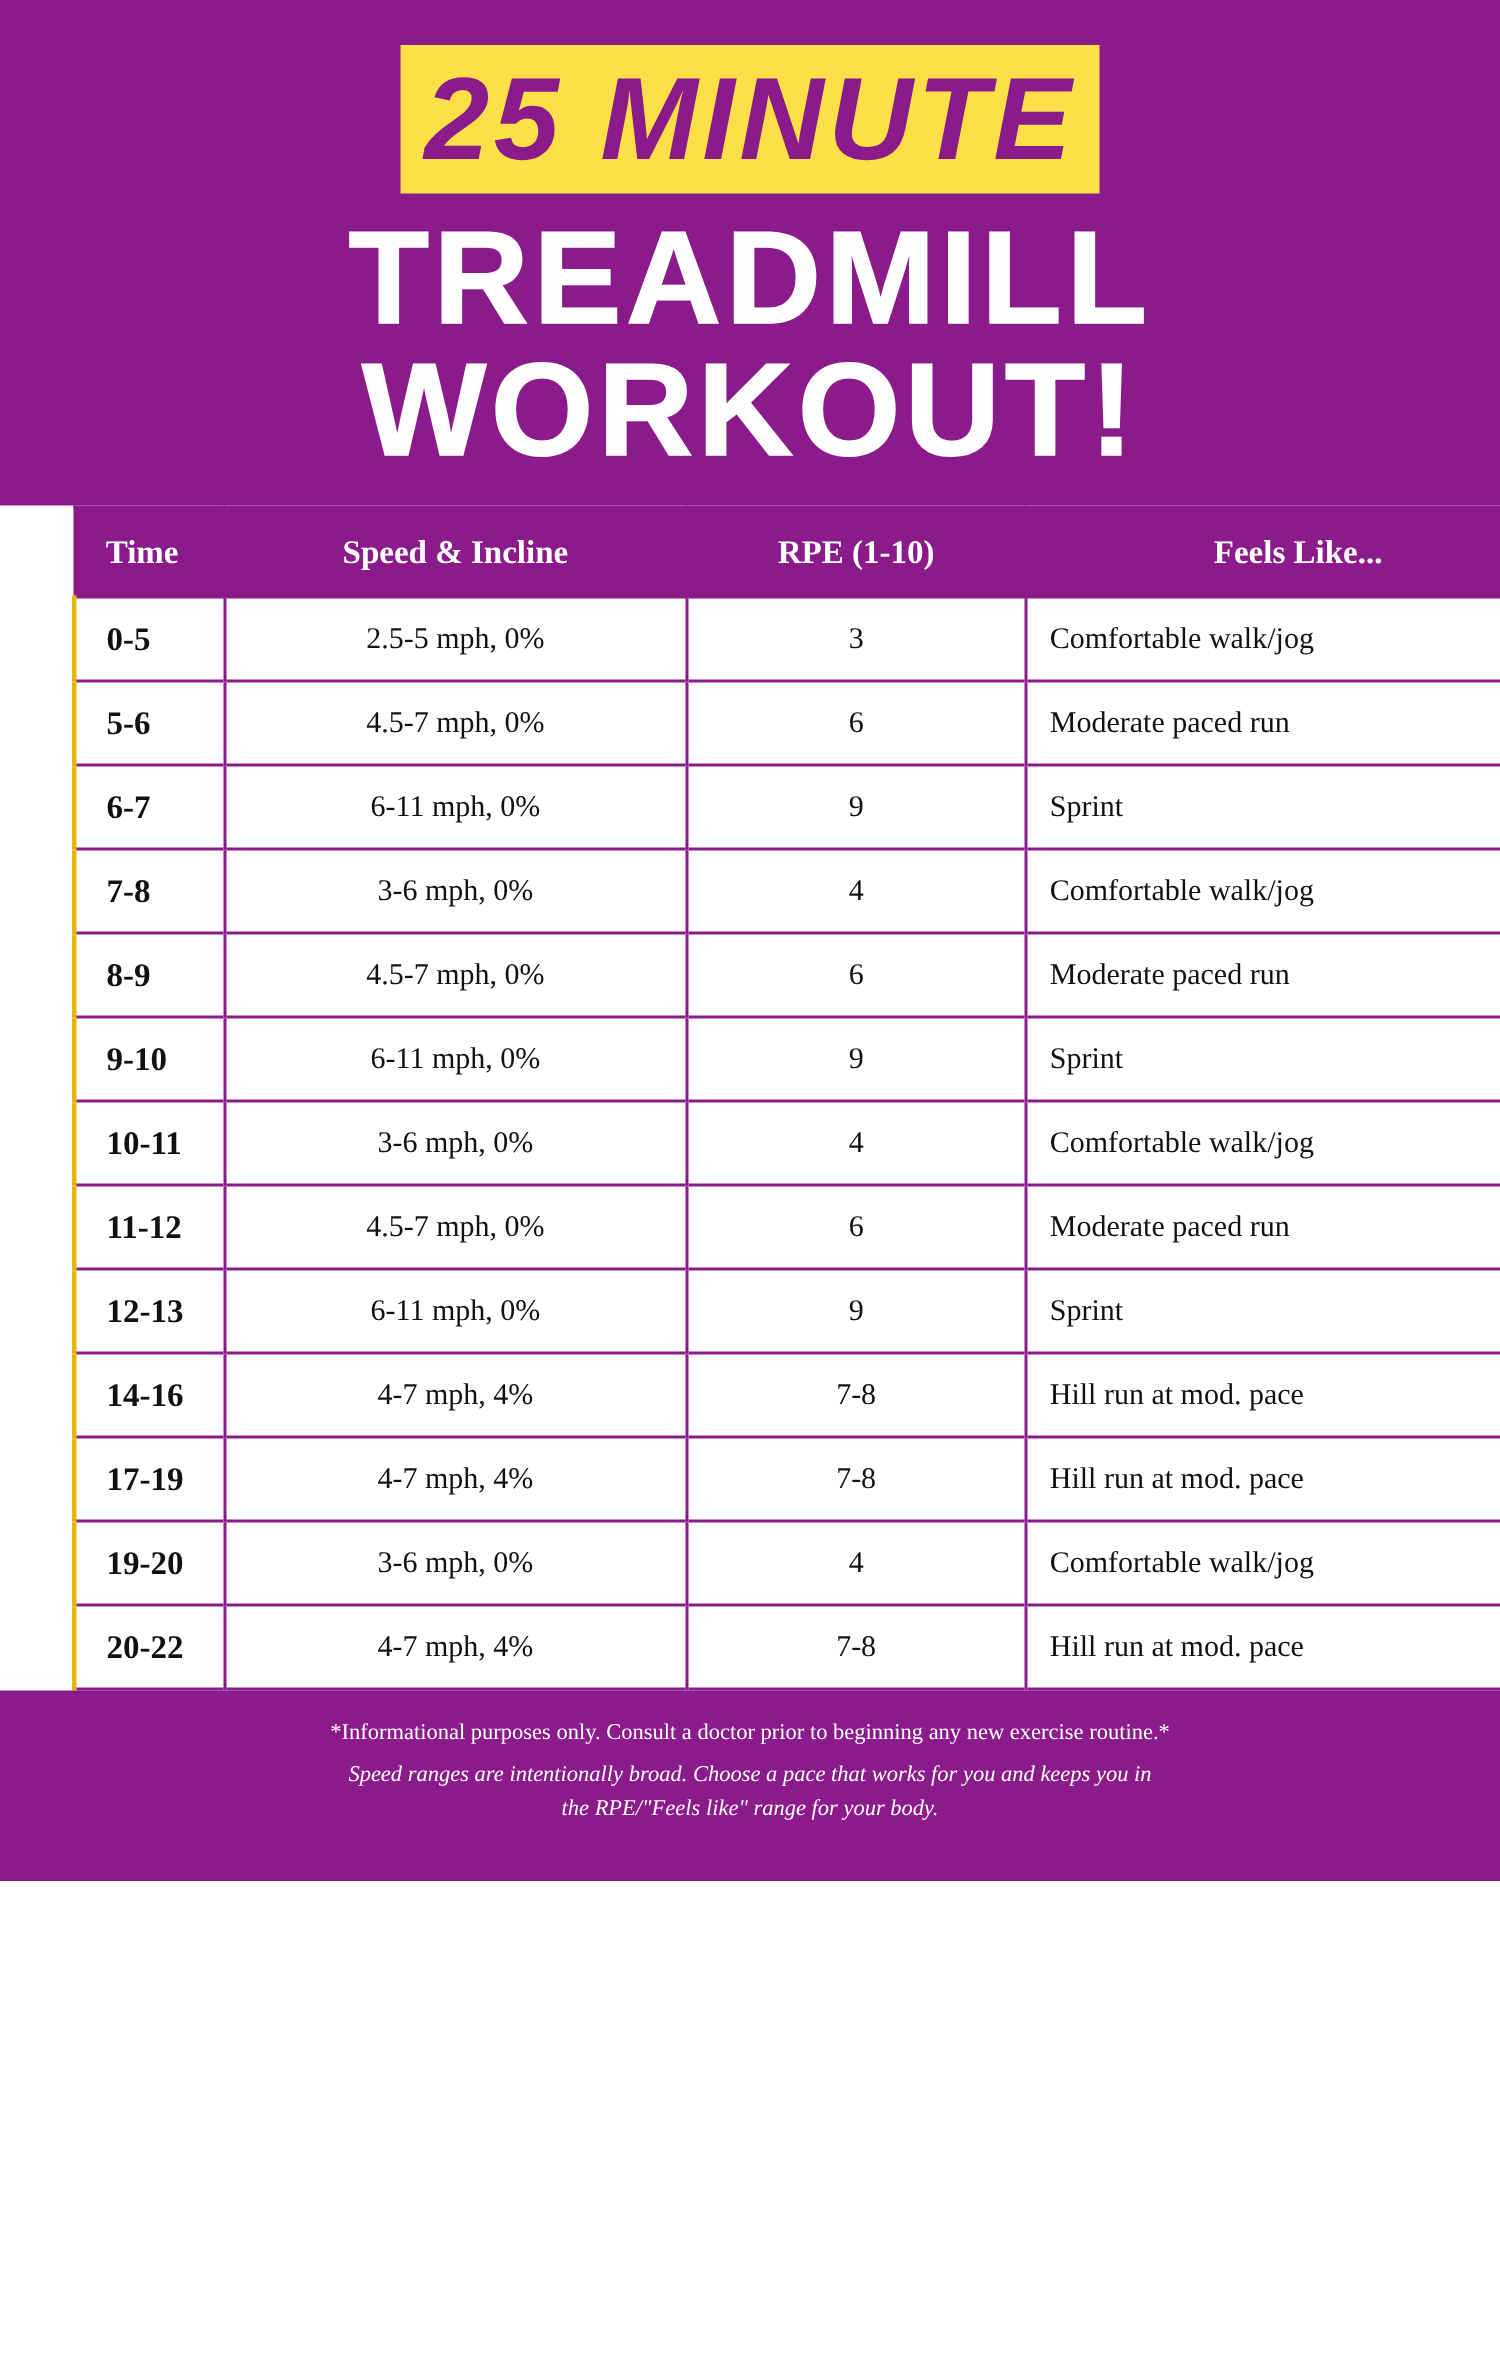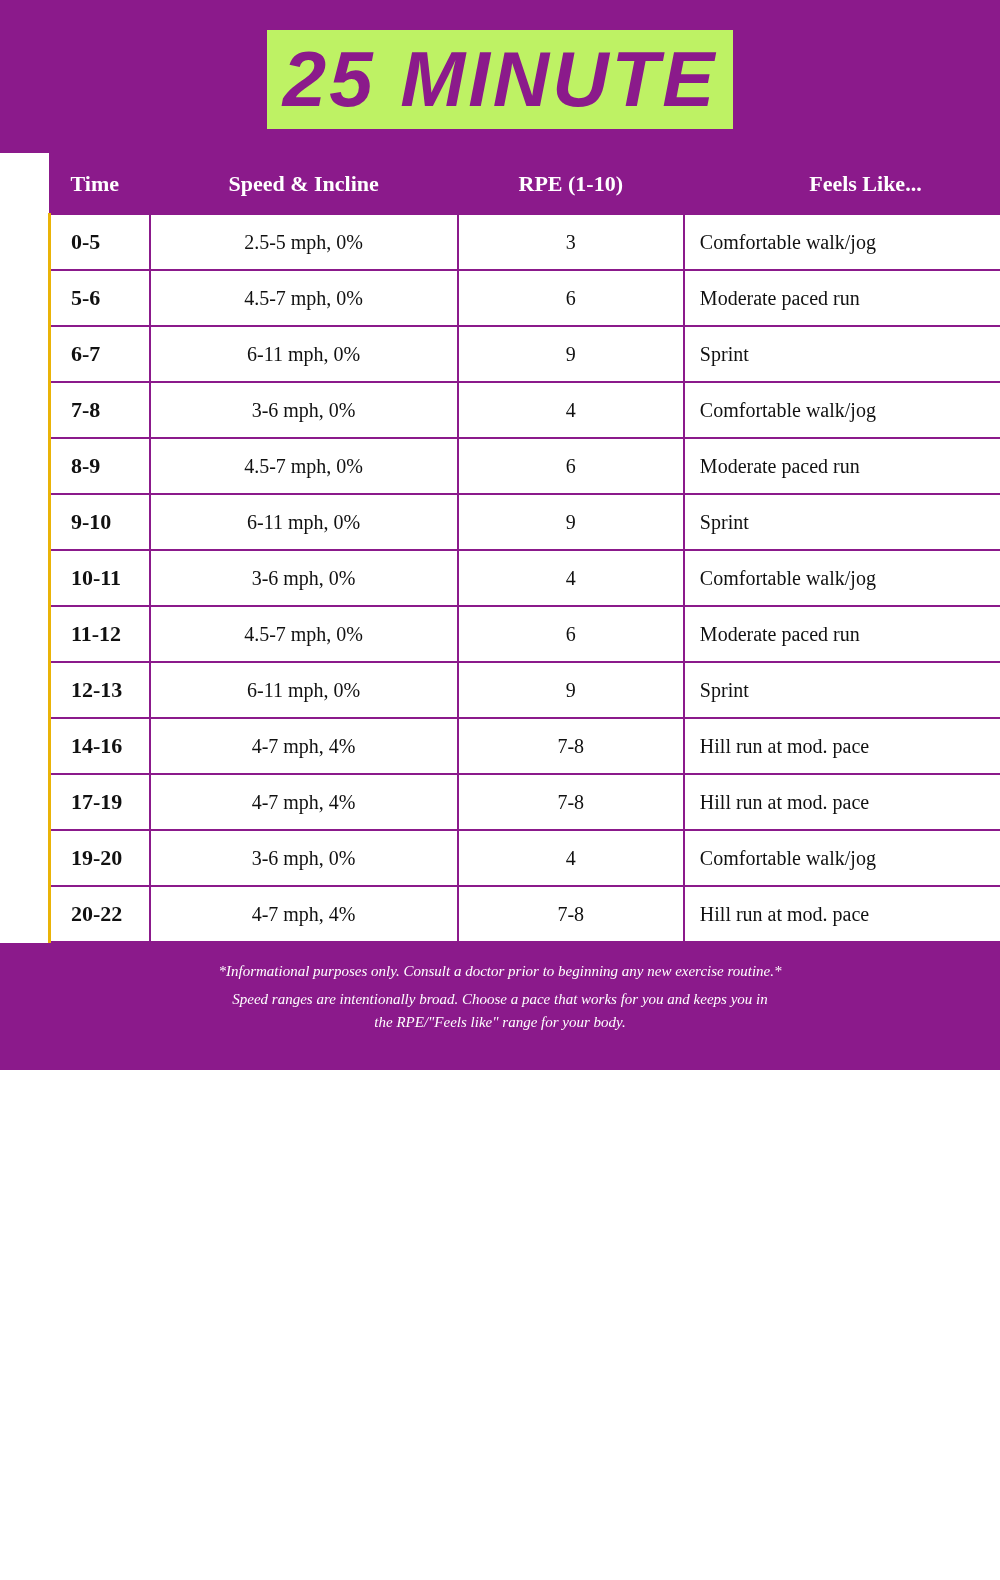--- a/index.html
+++ b/index.html
@@ -100,21 +100,20 @@
     .footer {
       background: #8B1A8B;
       width: 100%;
       padding: 20px 30px 25px;
       text-align: center;
     }
 
     .footer-disclaimer {
       color: #fff;
       font-size: 15px;
-      font-style: italic;
       margin-bottom: 8px;
       font-family: Georgia, serif;
     }
 
     .footer-note {
       color: #fff;
       font-size: 15px;
       font-style: italic;
       margin-bottom: 12px;
       font-family: Georgia, serif;
@@ -125,24 +124,25 @@
       color: #fff;
       font-size: 22px;
       font-weight: bold;
       font-family: Georgia, serif;
     }
   </style>
 </head>
 <body>
 
 <div class="header">
-  <div style="display:inline-block; background:#bef264; padding: 4px 16px; margin-bottom:4px;">
+  <div style="display:inline-block; background:#fde047; padding: 4px 16px; margin-bottom:4px;">
     <span style="font-size:78px; font-weight:900; color:#8B1A8B; font-family: Impact, 'Arial Black', sans-serif; font-style:italic; letter-spacing:3px;">25 MINUTE</span>
   </div>
   <br>
+  <span class="header-title-bottom">TREADMILL WORKOUT!</span>
 </div>
 
 <div class="table-container">
   <table>
     <thead>
       <tr>
         <th>Time</th>
         <th>Speed &amp; Incline</th>
         <th>RPE (1-10)</th>
         <th>Feels Like...</th>

